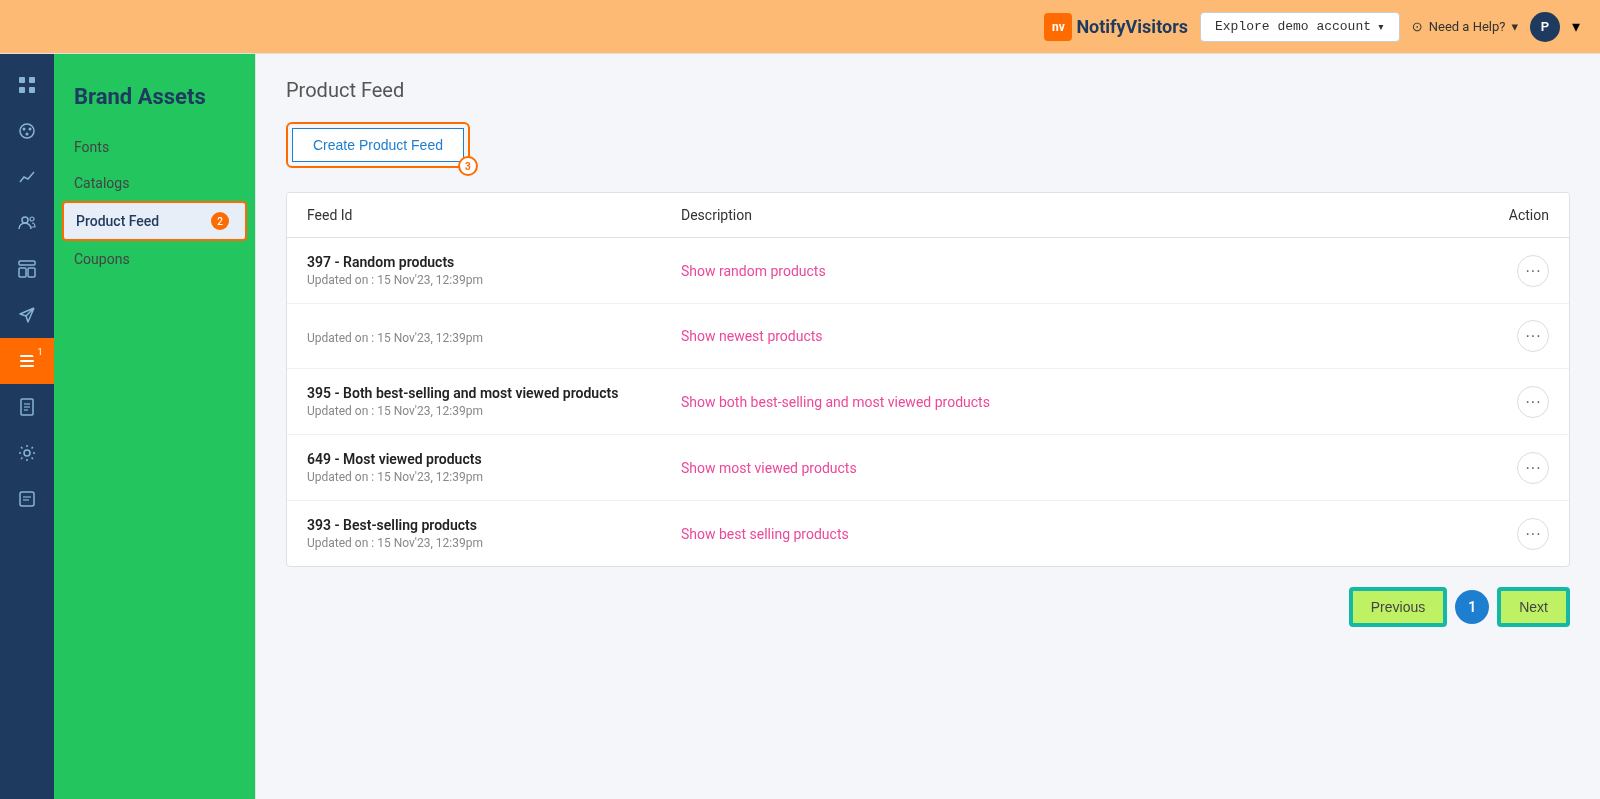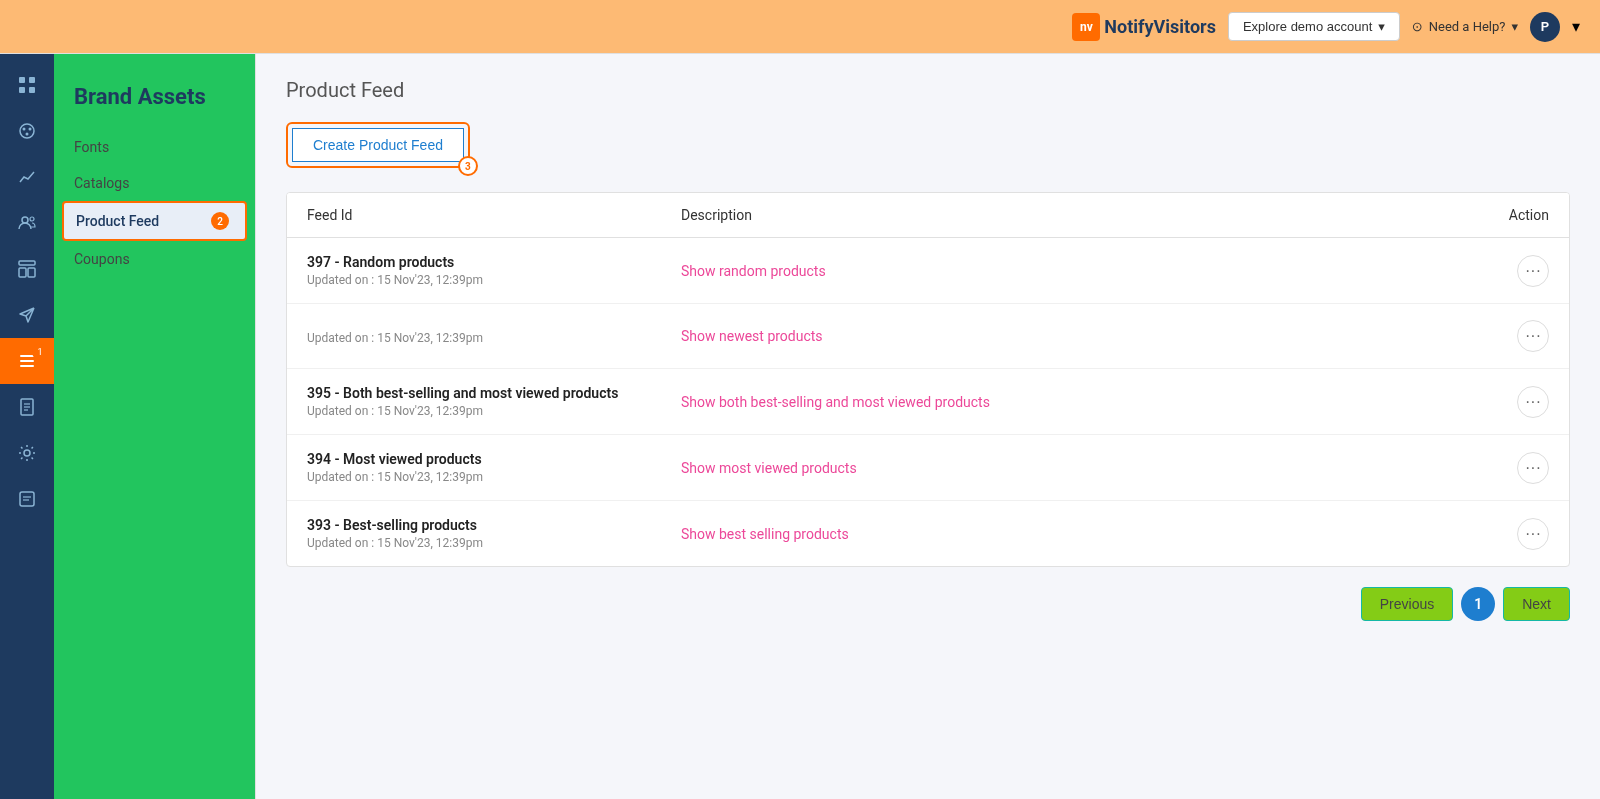--- a/index.html
+++ b/index.html
@@ -138,20 +138,21 @@
       border: 1px solid #ccc;
       background: white;
       padding: 6px 14px;
       border-radius: 4px;
       font-size: 13px;
       cursor: pointer;
       display: flex;
       align-items: center;
       gap: 6px;
       color: #333;
+      font-family: Liberation Mono, monospace;
     }
     .btn-help {
       display: flex;
       align-items: center;
       gap: 6px;
       font-size: 13px;
       color: #333;
       cursor: pointer;
     }
     .avatar-circle {
@@ -281,22 +282,22 @@
     
     .pagination {
       display: flex;
       justify-content: flex-end;
       align-items: center;
       padding: 20px 0 10px 0;
       gap: 8px;
     }
     .page-btn {
       padding: 8px 18px;
-      border: 1px solid #14b8a6;
-      background: #84cc16;
+      border: 4px solid #14b8a6;
+      background: #bef264;
       border-radius: 4px;
       font-size: 14px;
       color: #444;
       cursor: pointer;
     }
     .page-num {
       width: 34px;
       height: 34px;
       background: #1e7ecf;
       color: white;
@@ -468,21 +469,21 @@
               <div class="feed-updated">Updated on : 15 Nov'23, 12:39pm</div>
             </div>
             <div class="feed-desc">Show both best-selling and most viewed products</div>
             <div style="display:flex; justify-content:flex-end;">
               <button class="action-btn">···</button>
             </div>
           </div>
 
           <div class="table-row">
             <div>
-              <div class="feed-name">394 - Most viewed products</div>
+              <div class="feed-name">649 - Most viewed products</div>
               <div class="feed-updated">Updated on : 15 Nov'23, 12:39pm</div>
             </div>
             <div class="feed-desc">Show most viewed products</div>
             <div style="display:flex; justify-content:flex-end;">
               <button class="action-btn">···</button>
             </div>
           </div>
 
           <div class="table-row">
             <div>

